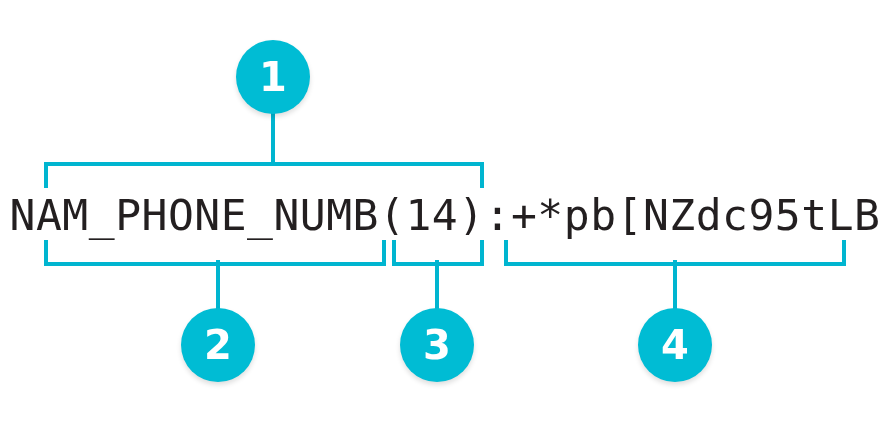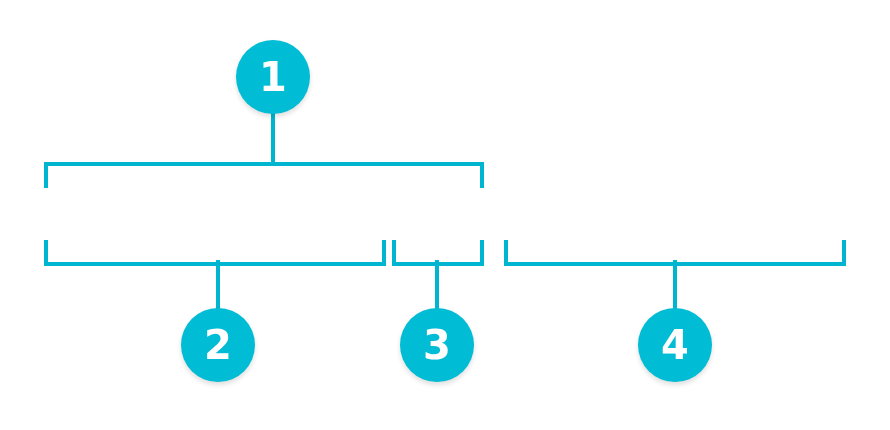--- a/index.html
+++ b/index.html
@@ -98,20 +98,23 @@
 </style>
 </head>
 <body>
 
 <div id="diagram">
 
   <div class="callout callout-1">1</div>
   <div class="stem stem-1"></div>
   <div class="bracket bracket-top bracket-1"></div>
 
+  <div class="code-line">
+    <span>NAM_PHONE_NUMB</span><span>(</span><span>14</span><span>)</span><span>:</span><span>+*pb[NZdc95tLB</span>
+  </div>
 
   <div class="bracket bracket-bottom bracket-2"></div>
   <div class="stem stem-2"></div>
   <div class="callout callout-2">2</div>
 
   <div class="bracket bracket-bottom bracket-3"></div>
   <div class="stem stem-3"></div>
   <div class="callout callout-3">3</div>
 
   <div class="bracket bracket-bottom bracket-4"></div>

